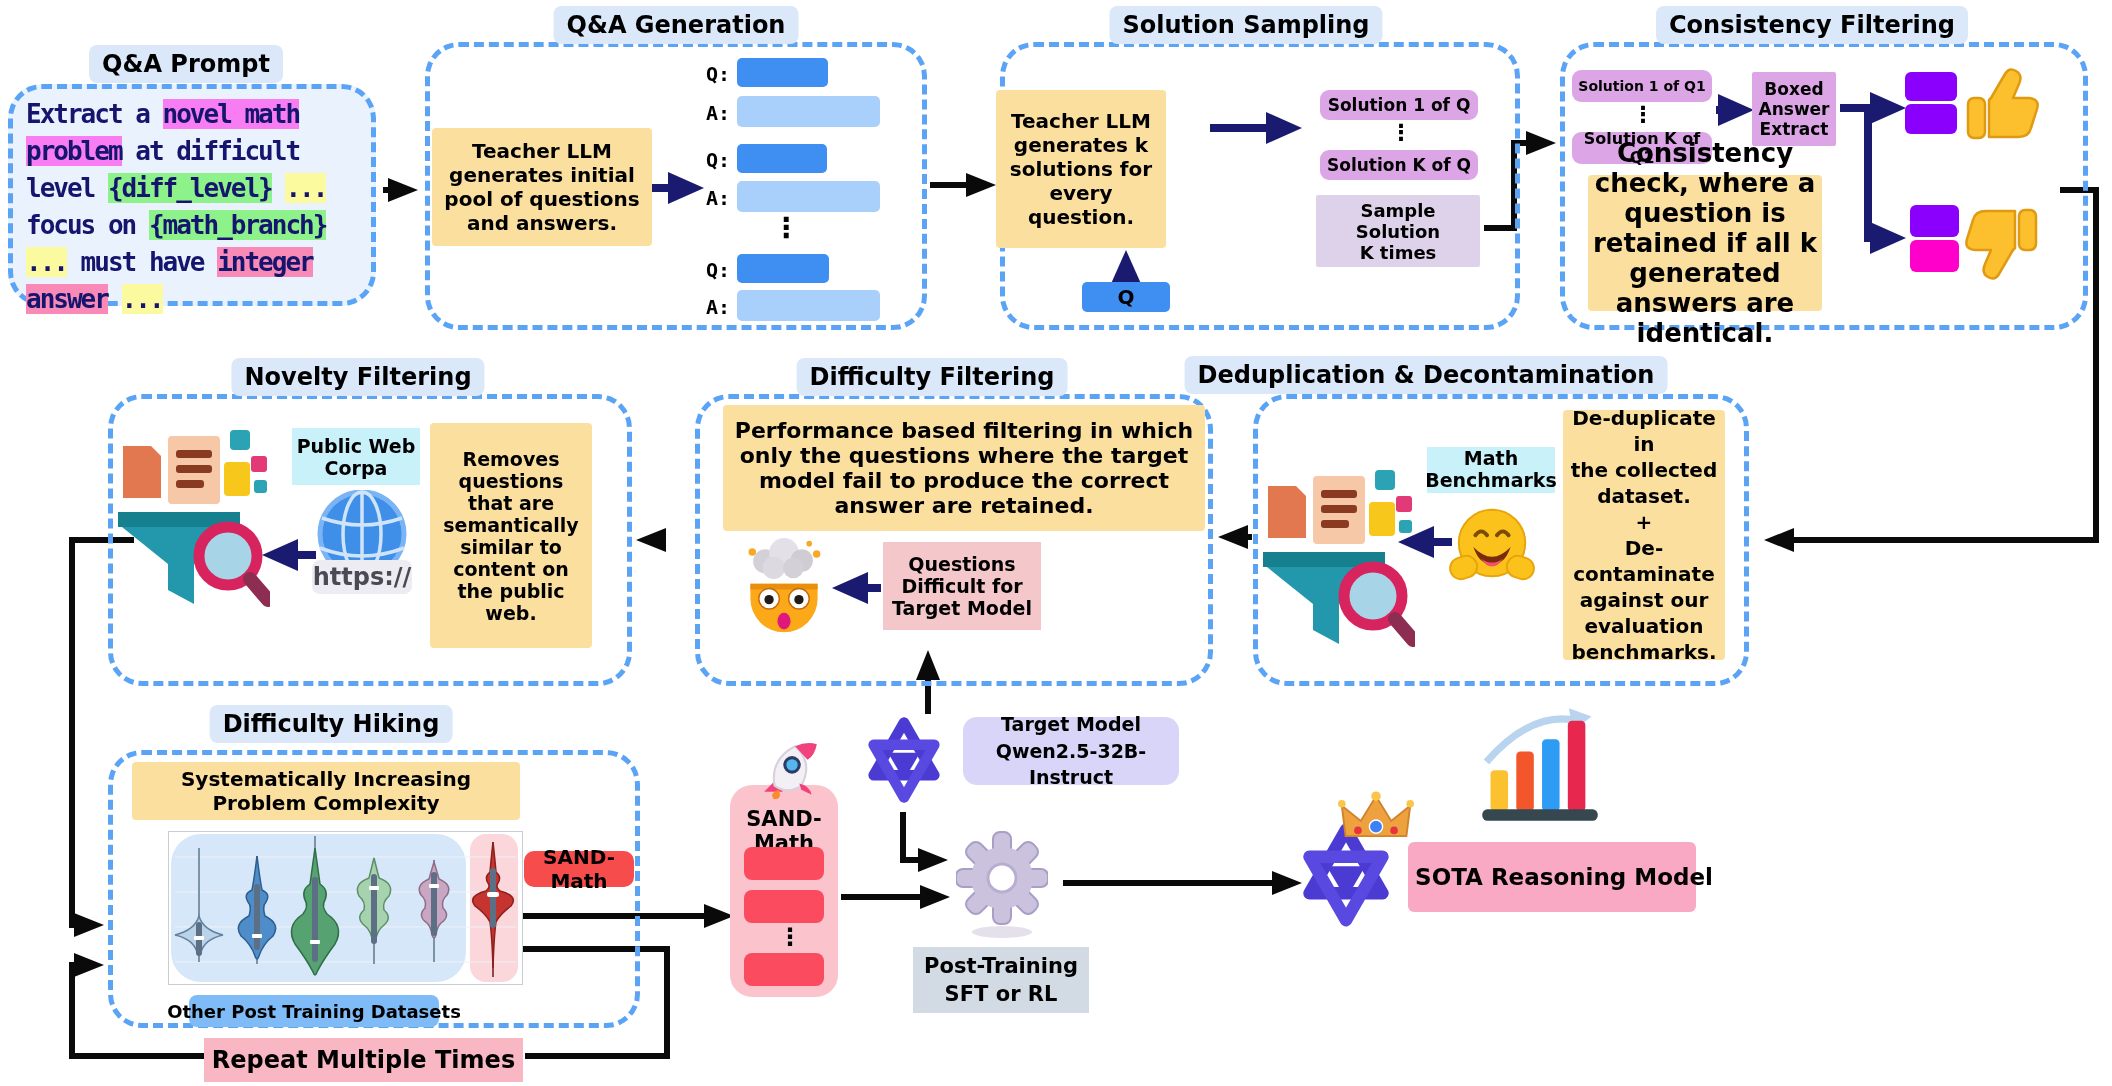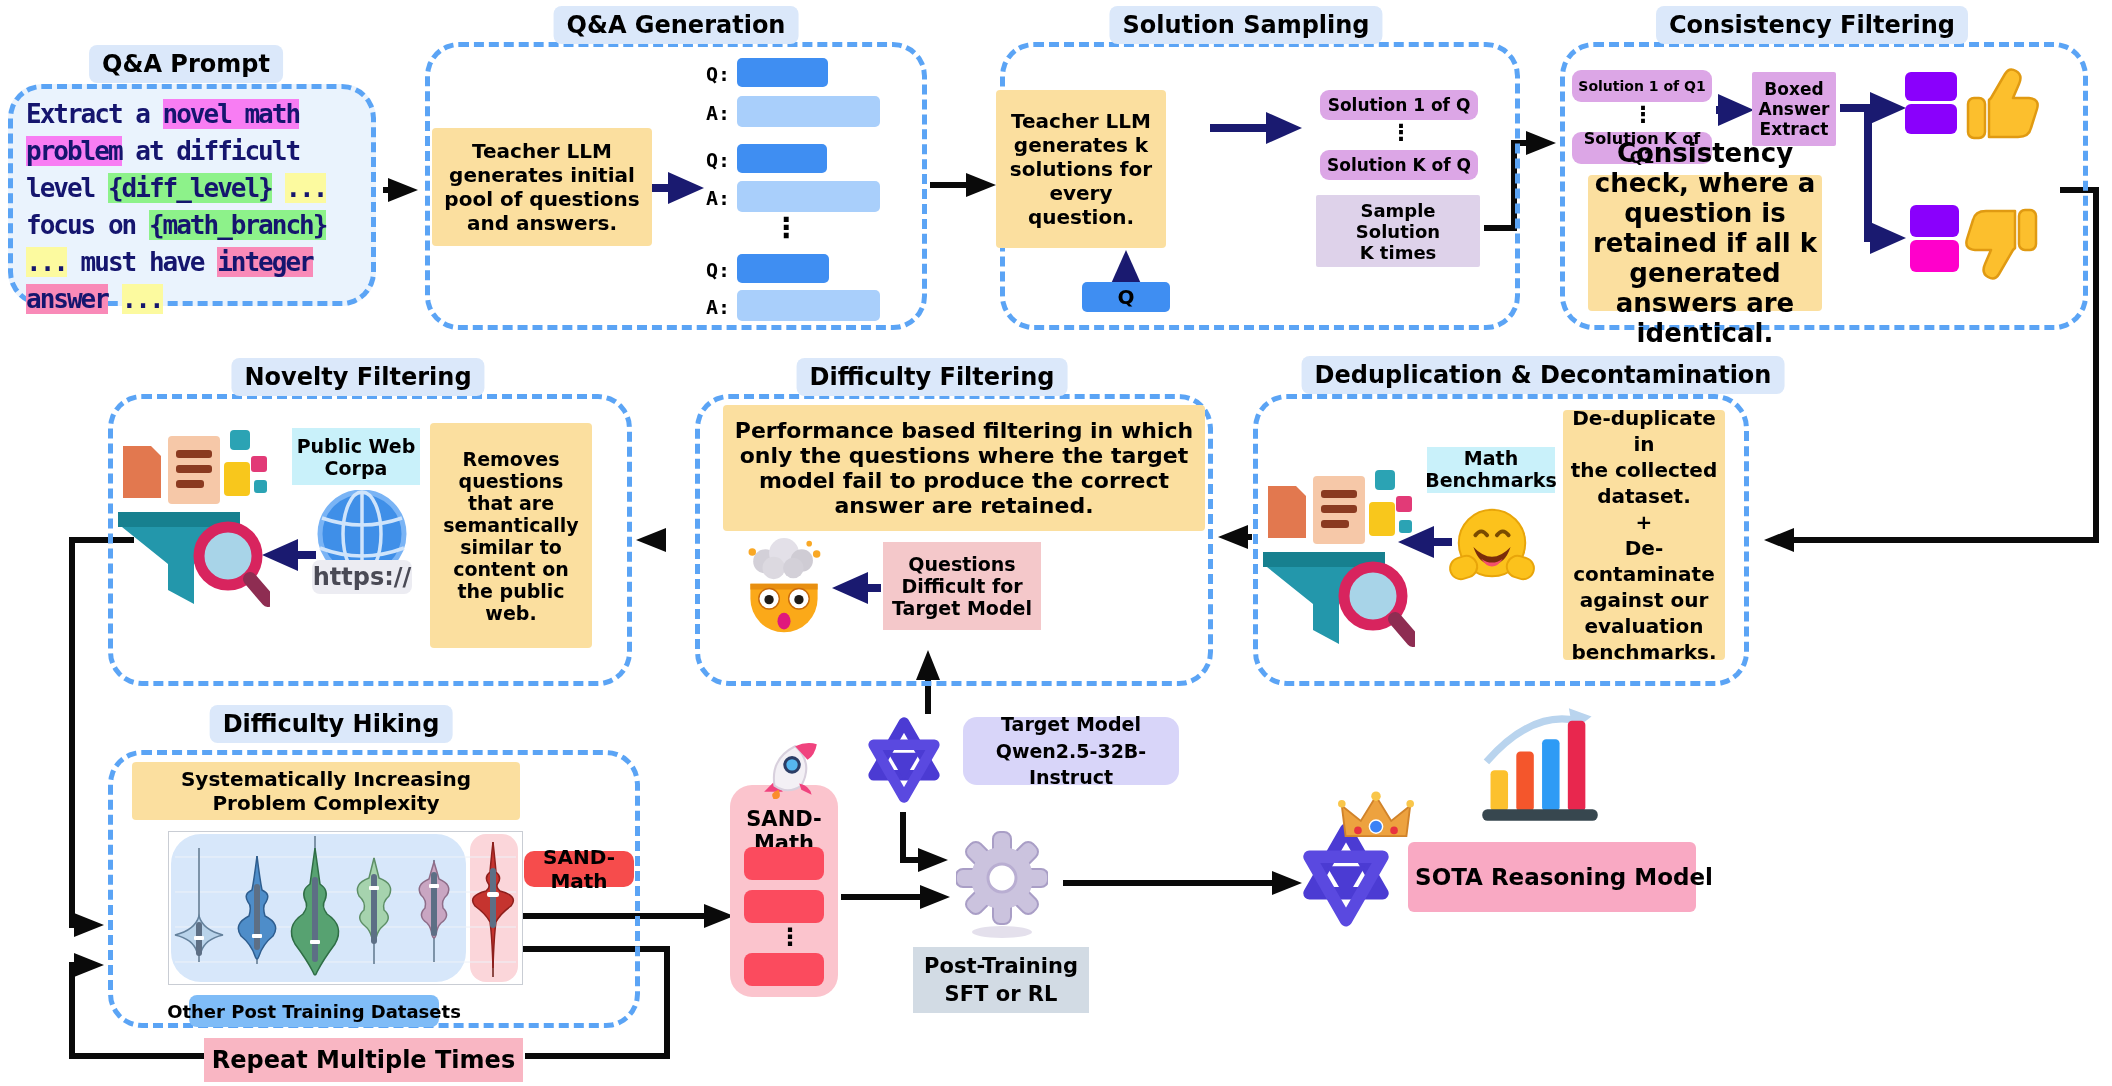--- a/index.html
+++ b/index.html
@@ -187,21 +187,21 @@
       <circle cx="72" cy="5" r="3" fill="#f9a825"></circle>
     <path d="M9 48 h72 v16 a36 36 0 0 1 -72 0 z" fill="#fba919"></path>
     <path d="M9 48 h72 v6 h-72 z" fill="#e88f10"></path>
     <circle cx="29" cy="64" r="11" fill="#fff" stroke="#c96a0a" stroke-width="1.5"></circle>
     <circle cx="61" cy="64" r="11" fill="#fff" stroke="#c96a0a" stroke-width="1.5"></circle>
     <circle cx="29" cy="65" r="5" fill="#201c18"></circle>
       <circle cx="61" cy="65" r="5" fill="#201c18"></circle>
     <ellipse cx="45" cy="88" rx="7" ry="9" fill="#e0187c"></ellipse>
   </svg>
 
-  <div class="ttl" style="left:1543px;top:356px;">Deduplication &amp; Decontamination</div>
+  <div class="ttl" style="left:1426px;top:356px;">Deduplication &amp; Decontamination</div>
   <div class="dash" style="left:1253px;top:394px;width:486px;height:282px;"></div>
   <div class="cyan pre" style="left:1427px;top:447px;width:128px;height:46px;font-size:19px;line-height:1.15;">Math
 Benchmarks</div>
   <div class="ybox pre" style="left:1563px;top:410px;width:162px;height:250px;font-size:20px;line-height:1.3;">De-duplicate in
 the collected
 dataset.
 +
 De-
 contaminate
 against our

